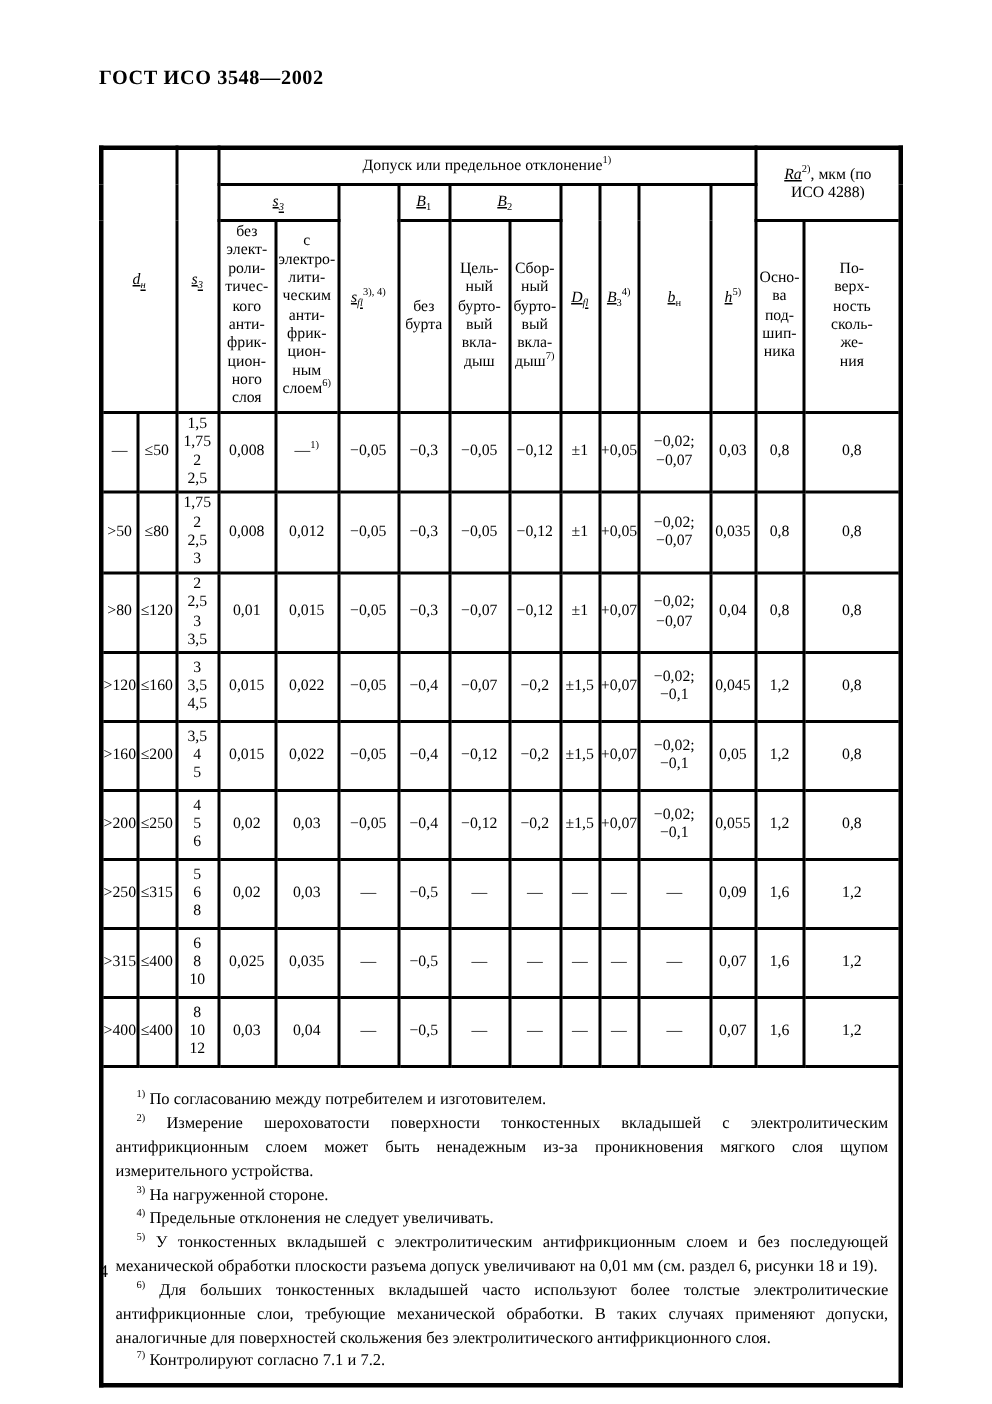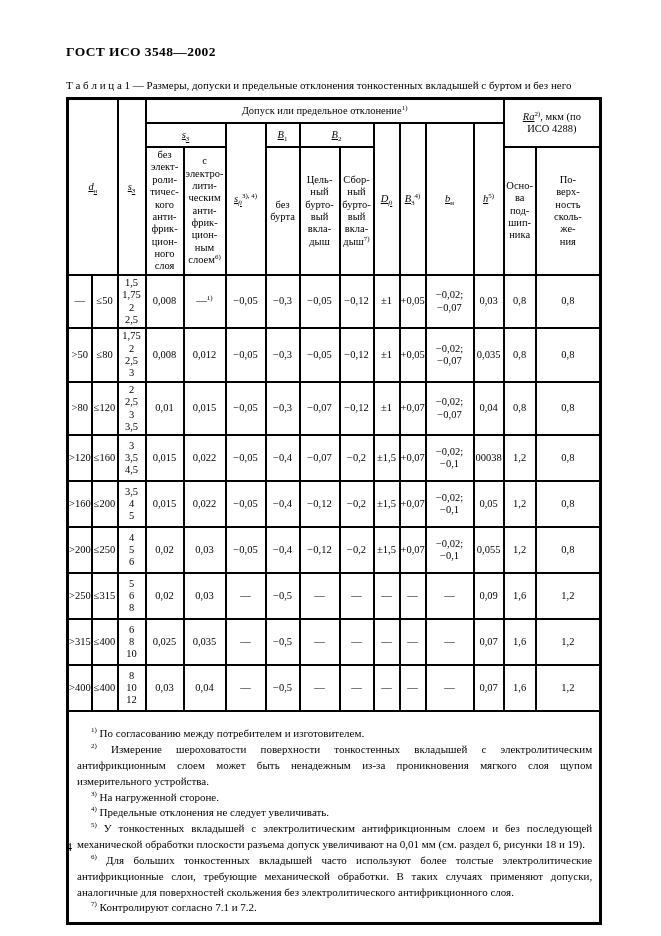--- a/index.html
+++ b/index.html
@@ -22,21 +22,20 @@
   .it{font-style:italic;text-decoration:underline;}
   tr.footnotes td{text-align:justify;white-space:normal;padding:14px 7px 6px 8px;font-size:11px;height:148px;vertical-align:top;}
   tr.footnotes p{margin:0;text-indent:14px;line-height:1.44;}
   .pagenum{position:absolute;left:66px;top:840px;font-size:12px;}
 </style>
 </head>
 <body>
 
 <div class="page">
   <div class="doc-header">ГОСТ ИСО 3548—2002</div>
-  <div class="caption">Т а б л и ц а 1 — Размеры, допуски и предельные отклонения тонкостенных вкладышей с буртом и без него</div>
 
   <table class="gost">
     <colgroup>
       <col style="width:24px">
         <col style="width:26px">
         <col style="width:28px">
       <col style="width:38px">
         <col style="width:42px">
         <col style="width:40px">
       <col style="width:34px">
@@ -187,21 +186,21 @@
           <td>0,015</td>
           <td>0,022</td>
           <td>−0,05</td>
           <td>−0,4</td>
           <td>−0,07</td>
           <td>−0,2</td>
           <td>±1,5</td>
           <td>+0,07</td>
           <td>−0,02;
 −0,1</td>
-          <td>00038</td>
+          <td>0,045</td>
           <td>1,2</td>
           <td>0,8</td>
         </tr>
         <tr>
           <td>&gt;160</td>
           <td>≤200</td>
           <td>3,5
 4
 5</td>
           <td>0,015</td>

